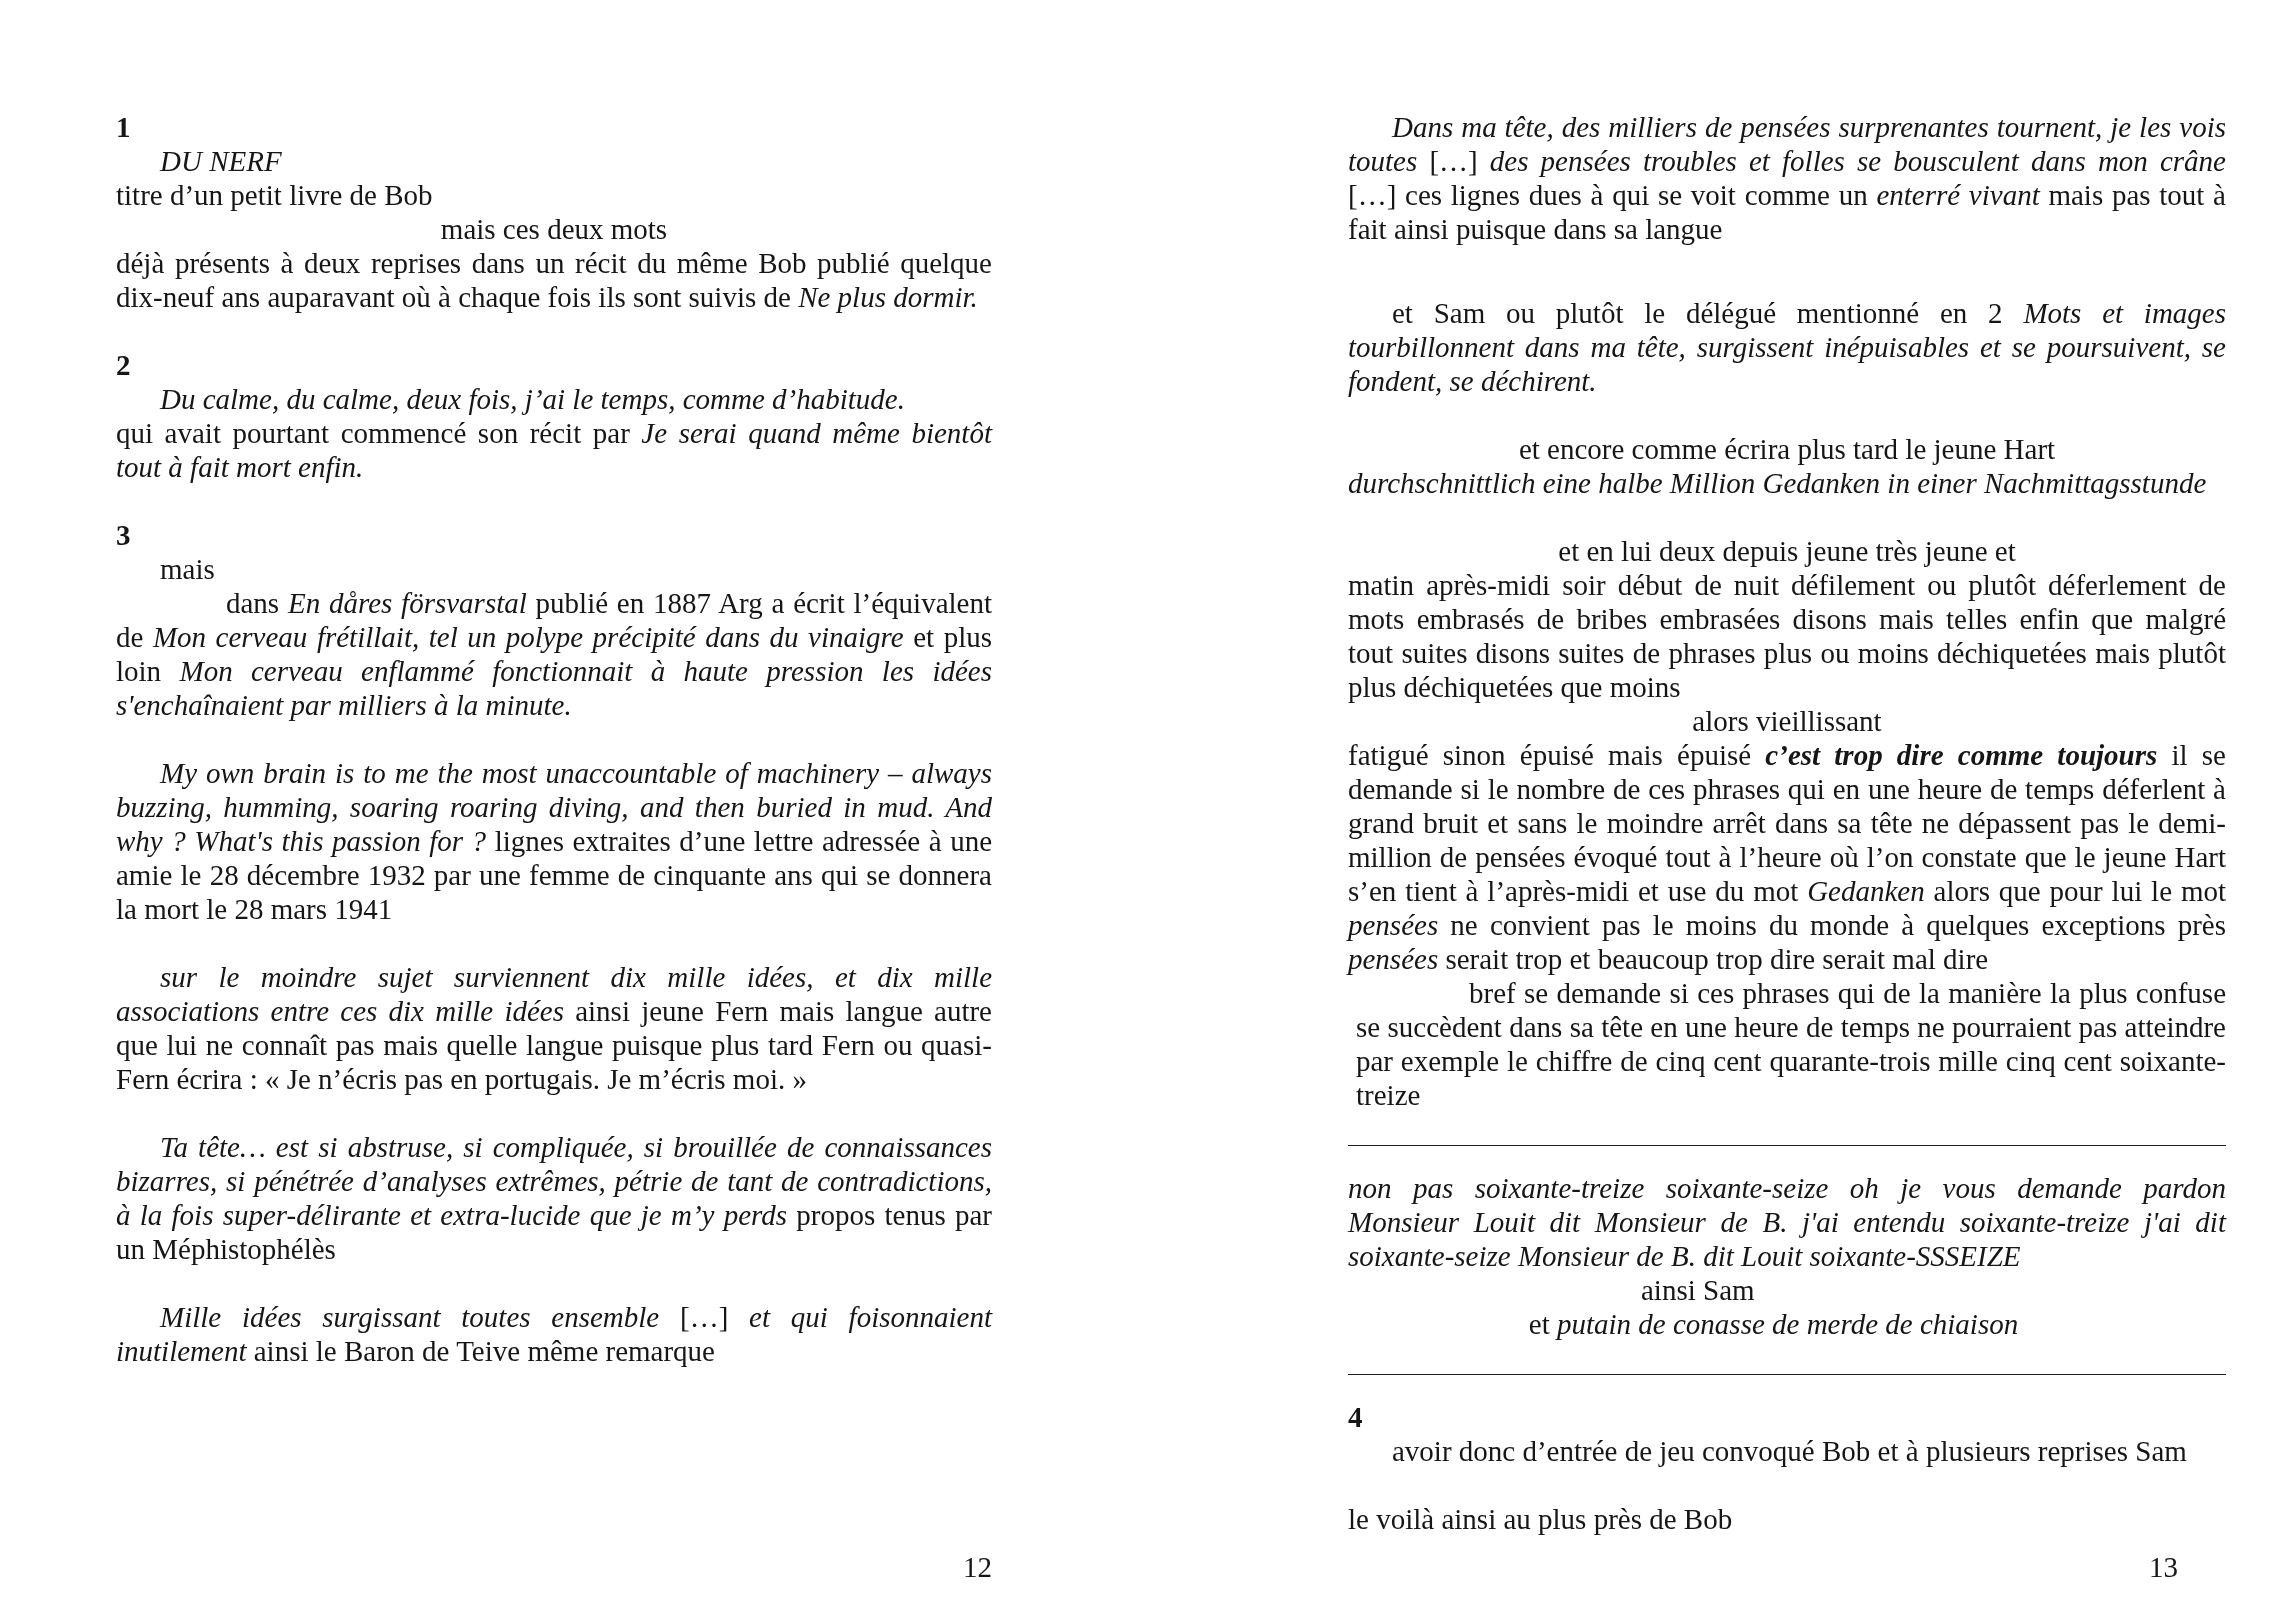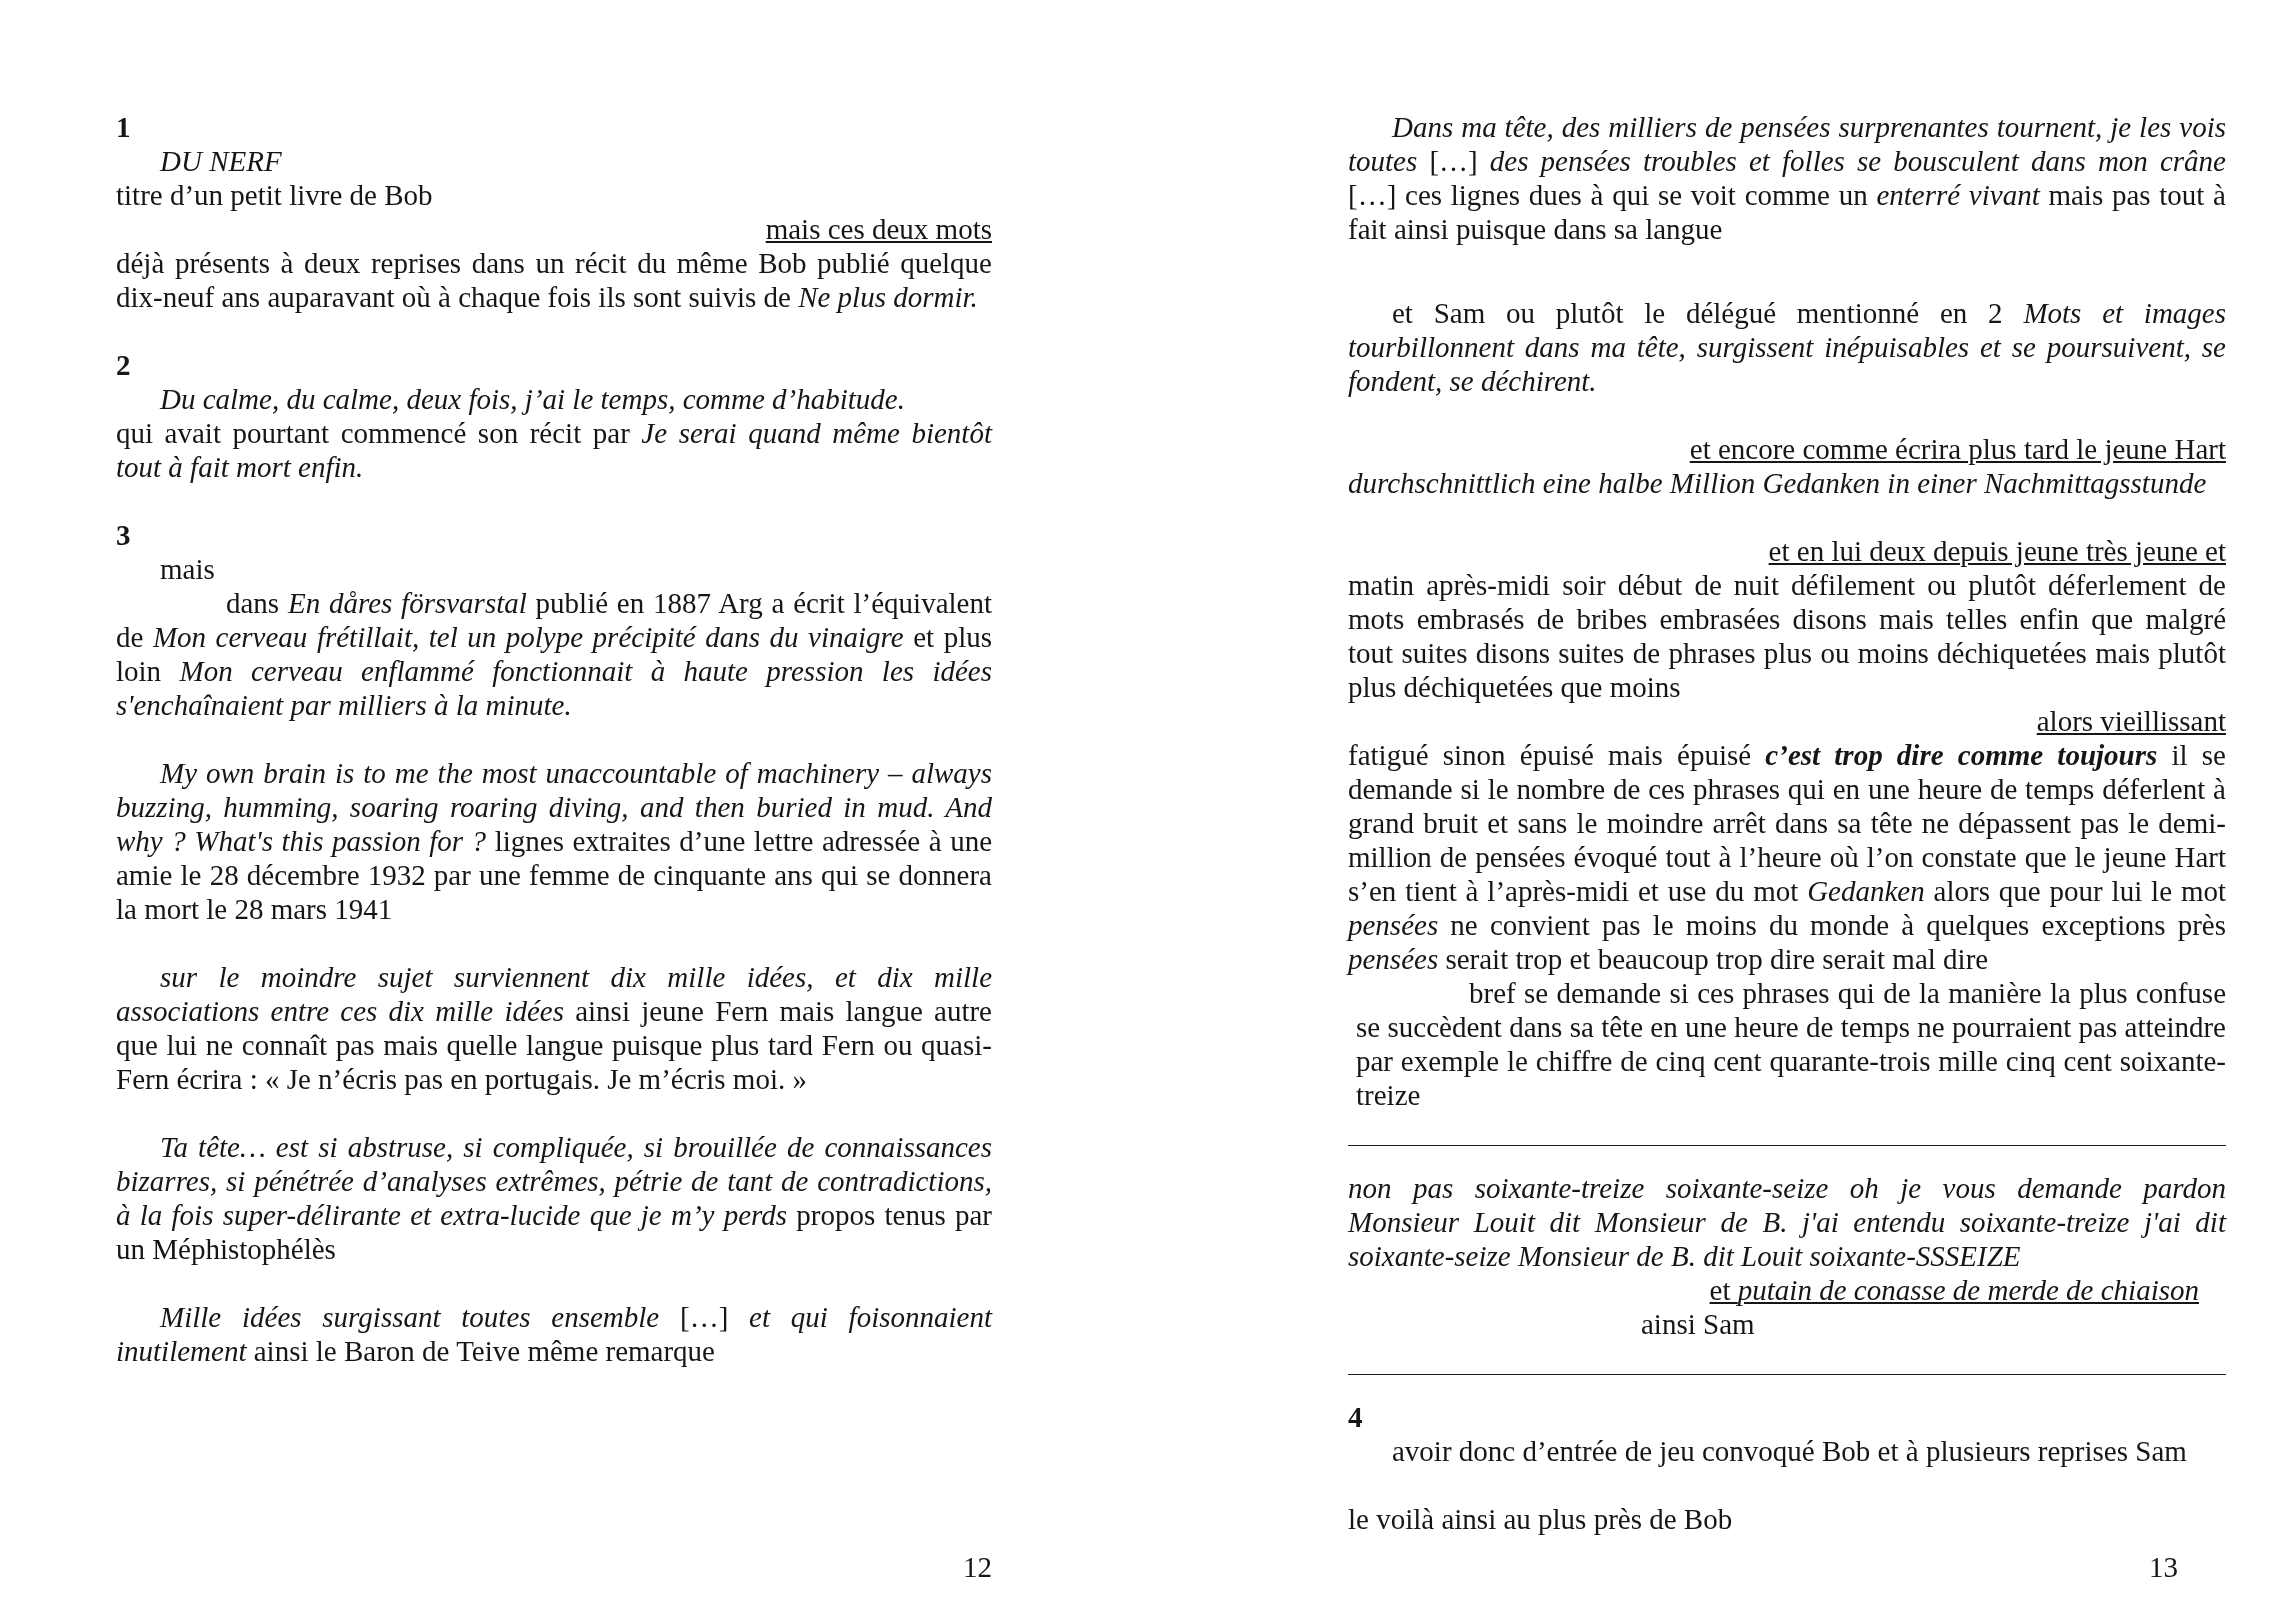--- a/index.html
+++ b/index.html
@@ -10,21 +10,21 @@
     font-family:"Liberation Serif","DejaVu Serif",serif;
     font-size:29px;line-height:34px;
   }
   .page{position:absolute;top:110px;}
   .page-left{left:116px;width:876px;}
   .page-right{left:1348px;width:878px;}
   .blk{min-height:34px;text-indent:0;}
   .secnum{font-weight:bold;}
   .left{text-align:left;}
   .center{}
-  .right{text-align:right;text-decoration:underline;}
+  .right{text-align:center;}
   .just{text-align:justify;}
   .ind45{text-indent:44px;}
   .ind113{text-indent:110px;}
   .ind116{text-indent:113px;margin-left:8px;}
   .offset302{padding-left:293px;}
   .padr28{padding-right:27px;}
   .rule{border-top:1.9px solid #1d1d1d;height:0;min-height:0;margin:33px 0 25px 0;}
   .seg-r{font-style:normal;font-weight:normal;}
   .seg-i{font-style:italic;}
   .seg-b{font-weight:bold;}
@@ -58,22 +58,22 @@
     <div class="blk just ind45" style="margin-top: 50px;"><span class="seg-r">et Sam ou plutôt le délégué mentionné en 2 </span><span class="seg-i">Mots et images tourbillonnent dans ma tête, surgissent inépuisables et se poursuivent, se fondent, se déchirent.</span></div>
     <div class="blk right" style="margin-top: 34px;"><span class="seg-r">et encore comme écrira plus tard le jeune Hart</span></div>
     <div class="blk left"><span class="seg-i">durchschnittlich eine halbe Million Gedanken in einer Nachmittagsstunde</span></div>
     <div class="blk right" style="margin-top: 34px;"><span class="seg-r">et en lui deux depuis jeune très jeune et</span></div>
     <div class="blk just"><span class="seg-r">matin après-midi soir début de nuit défilement ou plutôt déferlement de mots embrasés de bribes embrasées disons mais telles enfin que malgré tout suites disons suites de phrases plus ou moins déchiquetées mais plutôt plus déchiquetées que moins</span></div>
     <div class="blk right"><span class="seg-r">alors vieillissant</span></div>
     <div class="blk just"><span class="seg-r">fatigué sinon épuisé mais épuisé </span><span class="seg-bi">c’est trop dire comme toujours</span><span class="seg-r"> il se demande si le nombre de ces phrases qui en une heure de temps déferlent à grand bruit et sans le moindre arrêt dans sa tête ne dépassent pas le demi-million de pensées évoqué tout à l’heure où l’on constate que le jeune Hart s’en tient à l’après-midi et use du mot </span><span class="seg-i">Gedanken</span><span class="seg-r"> alors que pour lui le mot </span><span class="seg-i">pensées</span><span class="seg-r"> ne convient pas le moins du monde à quelques exceptions près </span><span class="seg-i">pensées</span><span class="seg-r"> serait trop et beaucoup trop dire serait mal dire</span></div>
     <div class="blk just ind116"><span class="seg-r">bref se demande si ces phrases qui de la manière la plus confuse se succèdent dans sa tête en une heure de temps ne pourraient pas atteindre par exemple le chiffre de cinq cent quarante-trois mille cinq cent soixante-treize</span></div>
     <div class="blk rule"></div>
     <div class="blk just"><span class="seg-i">non pas soixante-treize soixante-seize oh je vous demande pardon Monsieur Louit dit Monsieur de B. j'ai entendu soixante-treize j'ai dit soixante-seize Monsieur de B. dit Louit soixante-SSSEIZE</span></div>
+    <div class="blk left offset302"><span class="seg-r">ainsi Sam</span></div>
     <div class="blk right padr28"><span class="seg-r">et </span><span class="seg-i">putain de conasse de merde de chiaison</span></div>
-    <div class="blk left offset302"><span class="seg-r">ainsi Sam</span></div>
     <div class="blk rule"></div>
     <div class="blk secnum left"><span class="seg-b">4</span></div>
     <div class="blk left ind45"><span class="seg-r">avoir donc d’entrée de jeu convoqué Bob et à plusieurs reprises Sam</span></div>
     <div class="blk center" style="margin-top: 34px;"><span class="seg-r">le voilà ainsi au plus près de Bob</span></div>
   </div>
 
 <div class="pagenum pagenum-left">12</div>
 <div class="pagenum pagenum-right">13</div>
 
 

